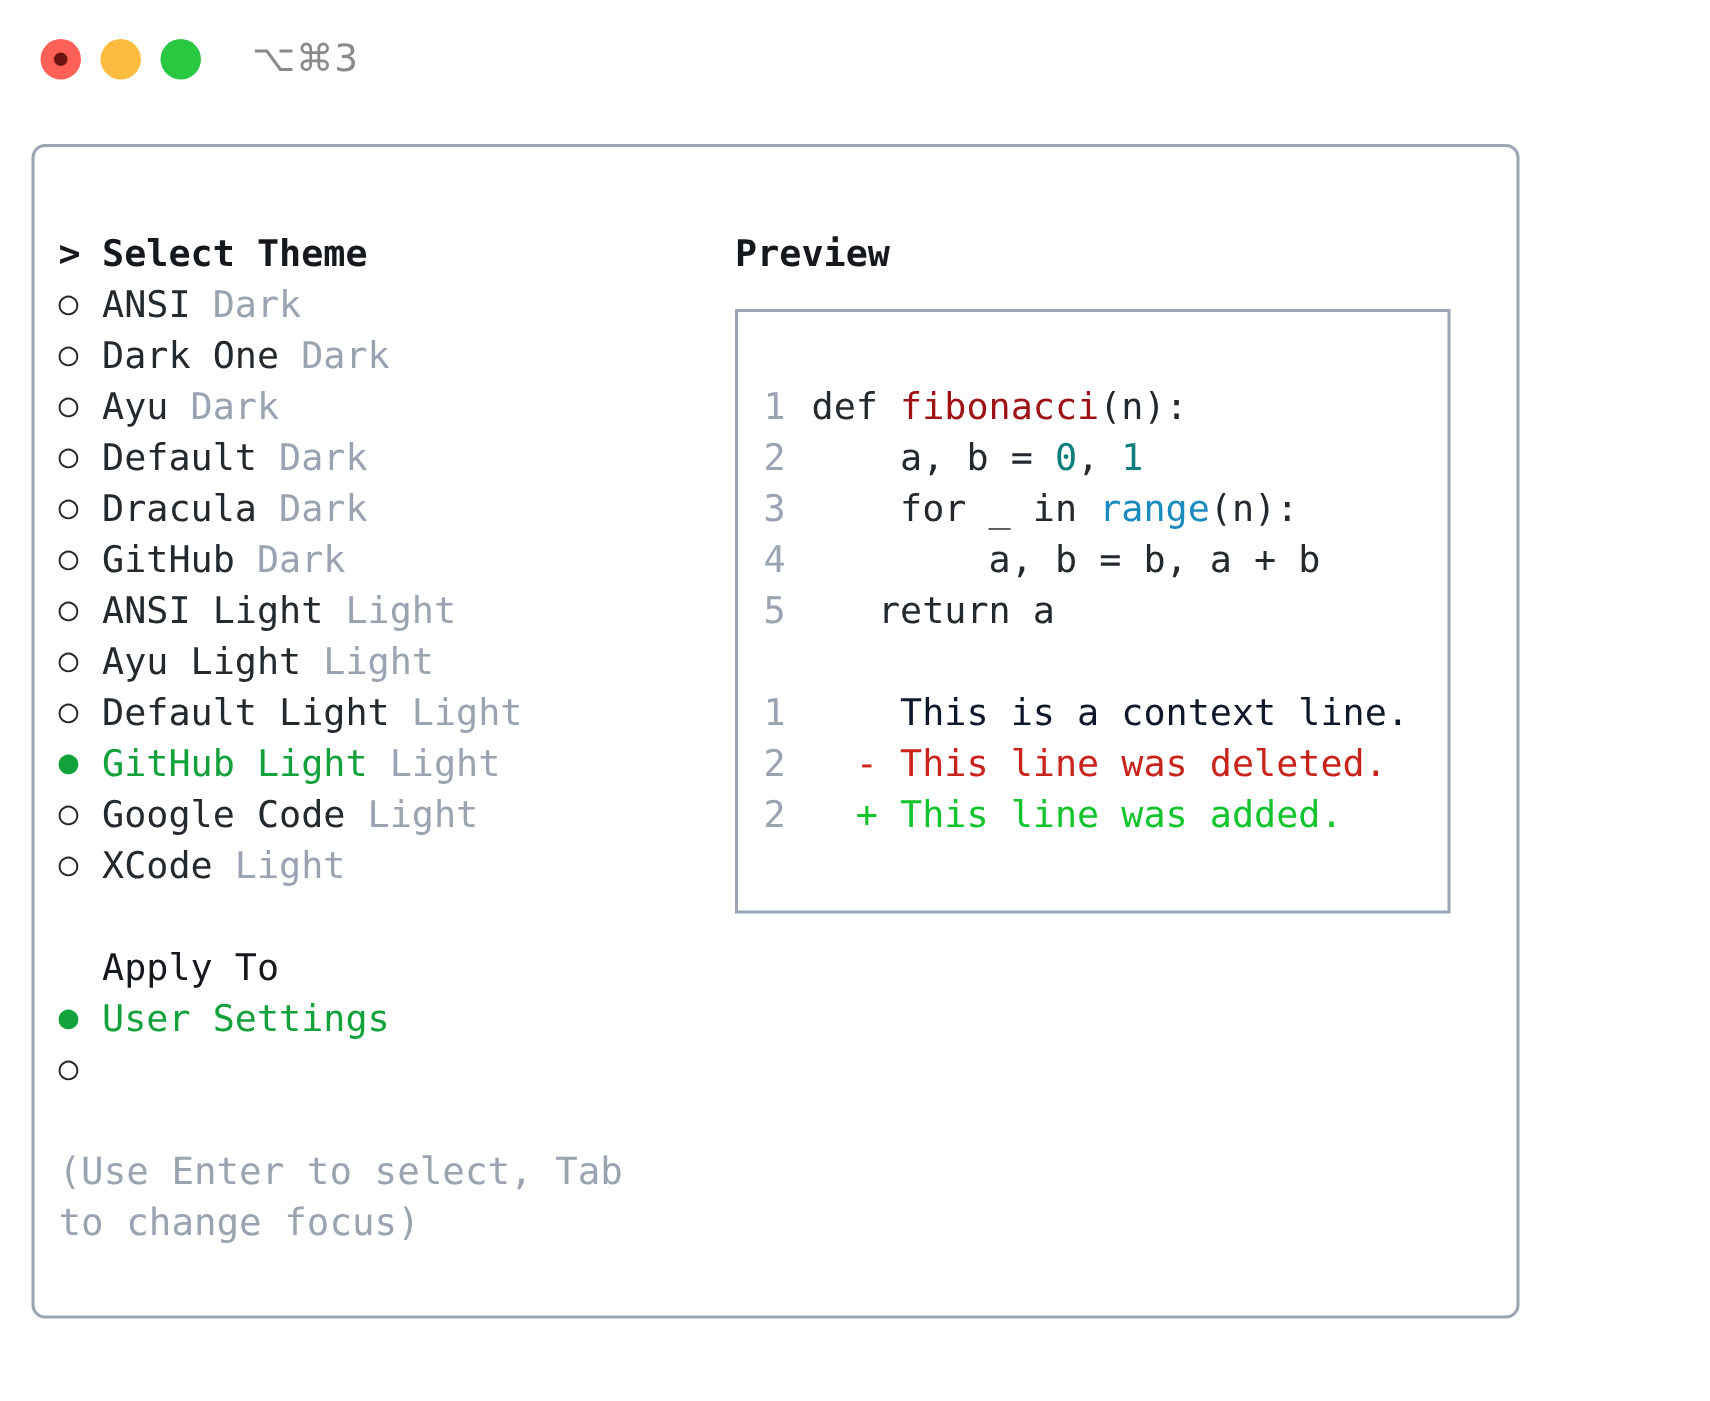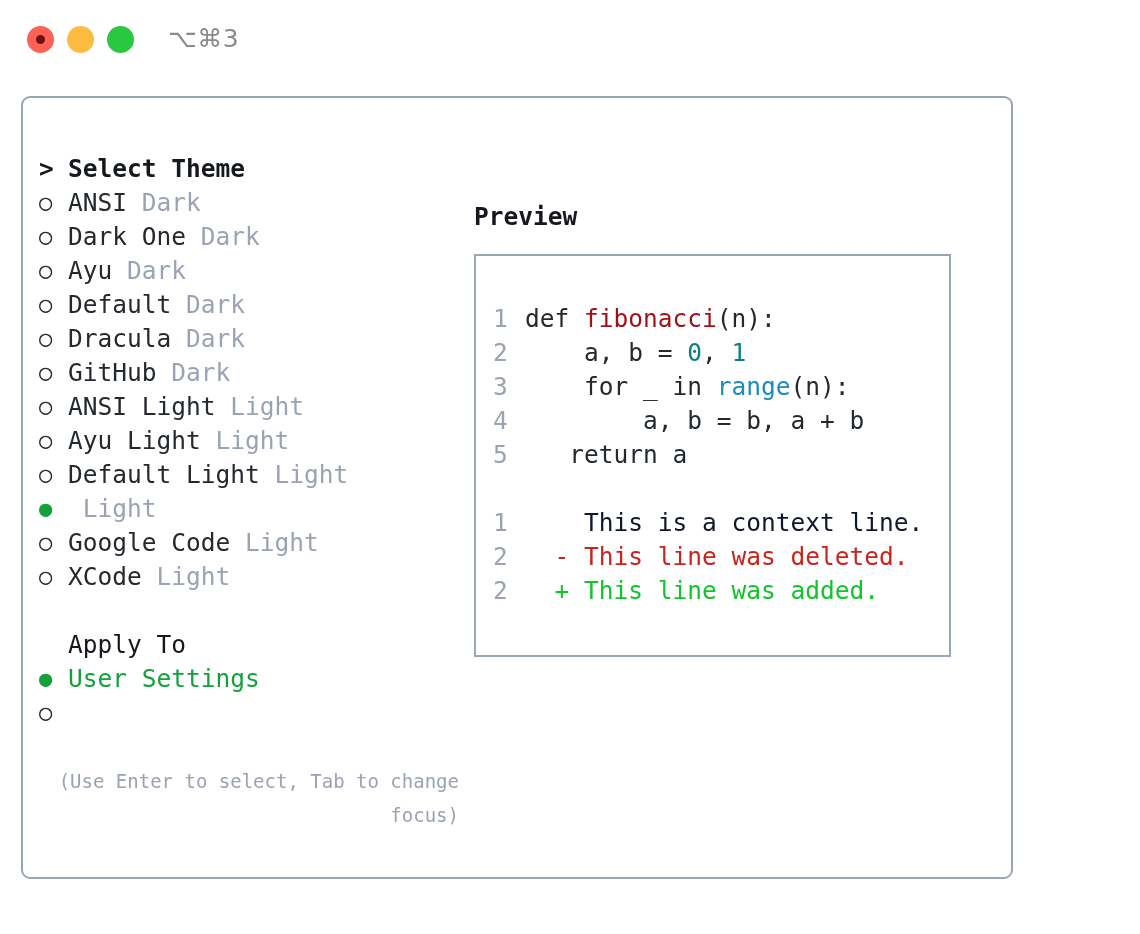--- a/index.html
+++ b/index.html
@@ -122,35 +122,33 @@
   .row.selected .theme-name { color: #12a13a; }
   .theme-variant { color: #9aa3b2; }
 
   #apply-section { margin-top: 34px; }
   .section-label {
     color: #15181c;
   }
 
   #hint-text {
     margin-top: 34px;
-    font-size: 19px;
+    font-size: 25px;
     line-height: 34px;
     color: #9aa3b2;
     width: 420px;
     white-space: pre-wrap;
-    text-align: right;
   }
 
   
   #preview-column {
     position: absolute;
-    left: 451px;
+    left: 467px;
     top: 54px;
     width: 500px;
-    margin-top: 48px;
   }
   #preview-heading {
     font-size: 24.5px;
     line-height: 34px;
     font-weight: bold;
     color: #15181c;
     white-space: pre;
   }
   #preview-box {
     margin-top: 20px;
@@ -218,21 +216,21 @@
       <div id="theme-list">
           <div class="row"><span class="marker">○</span><span class="theme-name">ANSI</span><span class="theme-variant"> Dark</span></div>
           <div class="row"><span class="marker">○</span><span class="theme-name">Dark One</span><span class="theme-variant"> Dark</span></div>
           <div class="row"><span class="marker">○</span><span class="theme-name">Ayu</span><span class="theme-variant"> Dark</span></div>
           <div class="row"><span class="marker">○</span><span class="theme-name">Default</span><span class="theme-variant"> Dark</span></div>
           <div class="row"><span class="marker">○</span><span class="theme-name">Dracula</span><span class="theme-variant"> Dark</span></div>
           <div class="row"><span class="marker">○</span><span class="theme-name">GitHub</span><span class="theme-variant"> Dark</span></div>
           <div class="row"><span class="marker">○</span><span class="theme-name">ANSI Light</span><span class="theme-variant"> Light</span></div>
           <div class="row"><span class="marker">○</span><span class="theme-name">Ayu Light</span><span class="theme-variant"> Light</span></div>
           <div class="row"><span class="marker">○</span><span class="theme-name">Default Light</span><span class="theme-variant"> Light</span></div>
-          <div class="row selected"><span class="marker bullet-on">●</span><span class="theme-variant"> Light</span></div>
+          <div class="row selected"><span class="marker bullet-on">●</span><span class="theme-name">GitHub Light</span><span class="theme-variant"> Light</span></div>
           <div class="row"><span class="marker">○</span><span class="theme-name">Google Code</span><span class="theme-variant"> Light</span></div>
           <div class="row"><span class="marker">○</span><span class="theme-name">XCode</span><span class="theme-variant"> Light</span></div>
         </div>
 
       <div id="apply-section">
         <div class="row">
           <span class="marker blank">○</span><span class="section-label">Apply To</span>
         </div>
         <div id="apply-list">
             <div class="row selected"><span class="marker bullet-on">●</span><span class="theme-name">User Settings</span></div>

